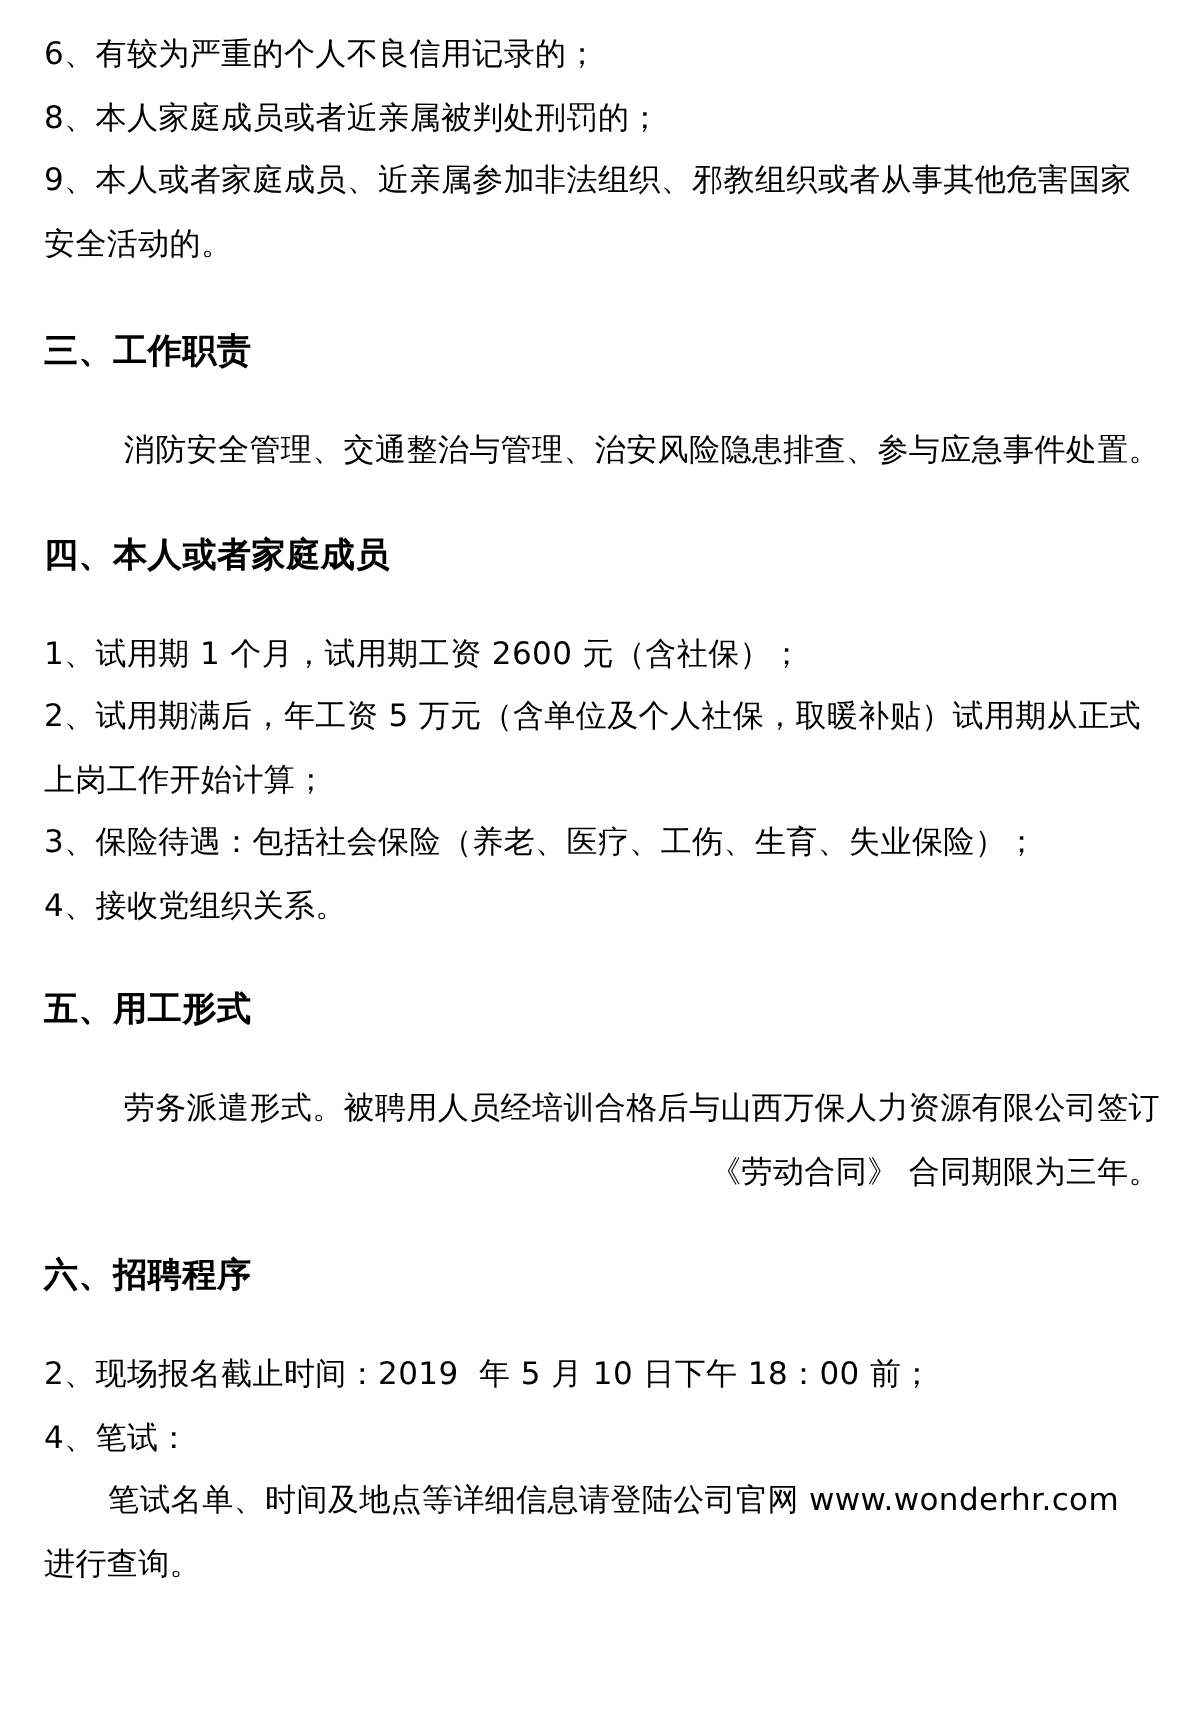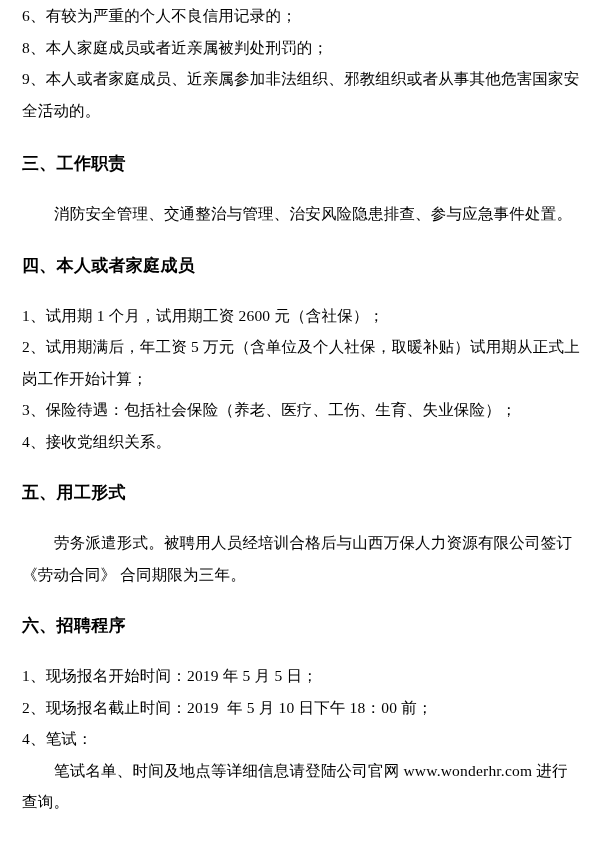--- a/index.html
+++ b/index.html
@@ -11,41 +11,41 @@
     width: 602px;
     height: 865px;
     font-family: "DejaVu Sans", "Liberation Sans", sans-serif;
     color: #000000;
     overflow: hidden;
   }
   .page {
     position: relative;
     width: 602px;
     height: 865px;
-    padding: 0 22px;
+    padding: 12px 22px;
     box-sizing: border-box;
-    font-family: Liberation Serif, serif;
   }
   .line {
     font-size: 15.5px;
     line-height: 31.5px;
     white-space: pre-wrap;
     letter-spacing: 0.2px;
   }
   .para {
     margin: 0;
   }
   .heading {
     font-weight: bold;
     font-size: 17px;
     line-height: 34px;
     letter-spacing: 0.3px;
   }
   .indent {
     text-indent: 32px;
+    text-align: right;
   }
   .indent2 {
     text-indent: 32px;
   }
   .spacer-sm { height: 4px; }
   .spacer-xs { height: 2px; }
 </style>
 </head>
 <body>
 
@@ -65,18 +65,17 @@
   <p class="line para">2、试用期满后，年工资 5 万元（含单位及个人社保，取暖补贴）试用期从正式上岗工作开始计算；</p>
   <p class="line para">3、保险待遇：包括社会保险（养老、医疗、工伤、生育、失业保险）；</p>
   <p class="line para">4、接收党组织关系。</p>
 
   <div class="spacer-xs"></div>
   <p class="line heading">五、用工形式</p>
   <p class="line para indent">劳务派遣形式。被聘用人员经培训合格后与山西万保人力资源有限公司签订《劳动合同》 合同期限为三年。</p>
 
   <div class="spacer-xs"></div>
   <p class="line heading">六、招聘程序</p>
-  <p class="line para">1、现场报名开始时间：2019 年 5 月 5 日；</p>
   <p class="line para">2、现场报名截止时间：2019  年 5 月 10 日下午 18：00 前；</p>
   <p class="line para">4、笔试：</p>
   <p class="line para indent2">笔试名单、时间及地点等详细信息请登陆公司官网 www.wonderhr.com 进行查询。</p>
 
 </div>
 
 </body></html>

